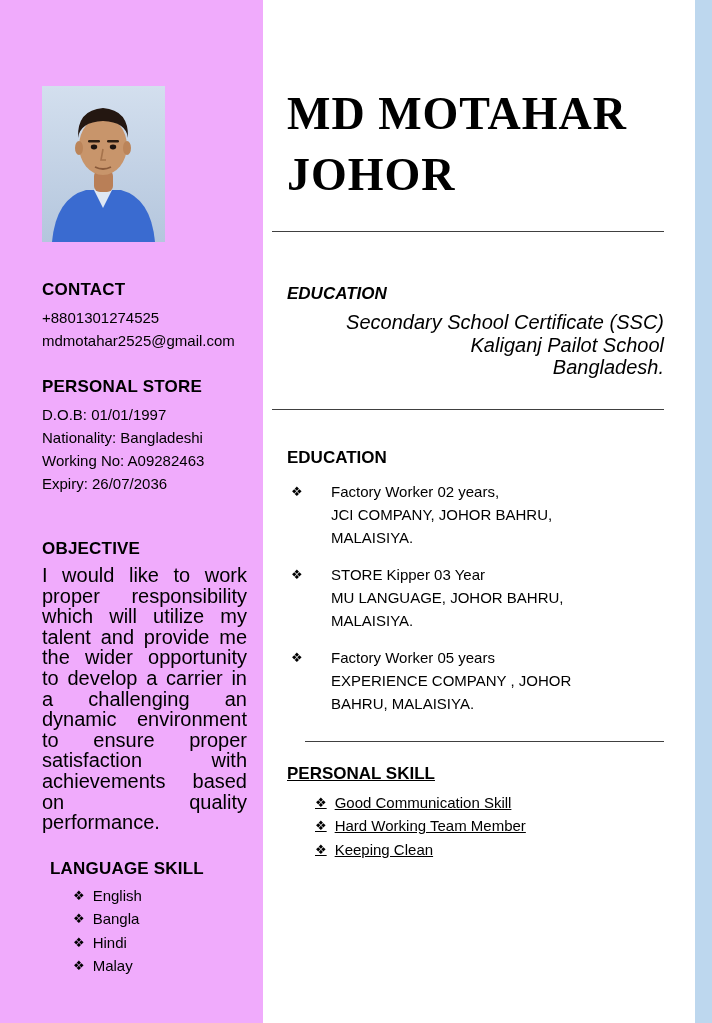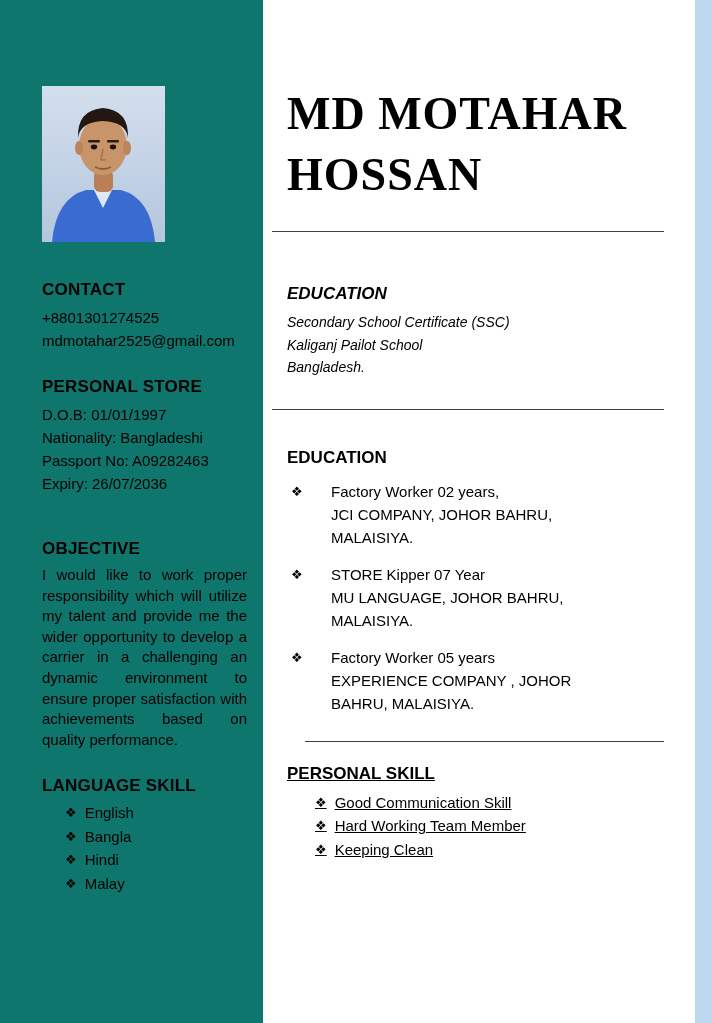--- a/index.html
+++ b/index.html
@@ -13,21 +13,21 @@
     font-family: "Liberation Sans", sans-serif;
     color: #000000;
     overflow: hidden;
   }
   
   .sidebar {
     position: absolute;
     left: 0; top: 0;
     width: 263px;
     height: 1023px;
-    background: #0f766e;
+    background: #f0abfc;
     padding: 86px 16px 0 42px;
   }
   .photo {
     width: 123px;
     height: 156px;
     background: #c5d5e8;
     overflow: hidden;
   }
   .photo svg { display: block; width: 100%; height: 100%; }
   .side-section h2 {
@@ -35,25 +35,25 @@
     font-weight: bold;
     letter-spacing: 0.2px;
     margin-bottom: 6px;
     color: #000;
   }
   .side-line { font-size: 15px; line-height: 23px; }
   .sec-contact { margin-top: 38px; }
   .sec-pinfo { margin-top: 25px; }
   .sec-objective { margin-top: 44px; }
   .sec-objective p {
-    font-size: 15px;
+    font-size: 20px;
     line-height: 20.6px;
     text-align: justify;
   }
-  .sec-language { margin-top: 26px; }
+  .sec-language { margin-top: 26px; margin-left: 8px; }
   .lang-item {
     display: flex;
     align-items: baseline;
     margin-left: 23px;
     font-size: 15px;
     line-height: 22.5px;
   }
   .bullet {
     font-size: 13px;
     margin-right: 8px;
@@ -92,21 +92,21 @@
   .rule-1 { margin: 26px 0 0 -15px; }
   .rule-2 { margin: 30px 0 0 -15px; }
   .rule-3 { margin: 26px 0 0 18px; }
   .main-section h2 {
     font-size: 17px;
     font-weight: bold;
     color: #000;
   }
   .sec-education { margin-top: 52px; font-style: italic; }
   .sec-education .edu-lines { margin-top: 7px; }
-  .edu-line { font-size: 14px; line-height: 22.5px; }
+  .edu-line { font-size: 20px; line-height: 22.5px; text-align: right; }
   .sec-experience { margin-top: 38px; }
   .exp-items { margin-top: 12px; }
   .exp-item { display: flex; margin-bottom: 14px; }
   .exp-item:last-child { margin-bottom: 0; }
   .exp-bullet {
     width: 44px;
     flex: 0 0 44px;
     padding-left: 4px;
     font-size: 13px;
     line-height: 23px;
@@ -168,21 +168,21 @@
     <section class="side-section sec-contact">
       <h2>CONTACT</h2>
       <div class="side-line">+8801301274525</div>
       <div class="side-line">mdmotahar2525@gmail.com</div>
     </section>
 
     <section class="side-section sec-pinfo">
       <h2>PERSONAL STORE</h2>
       <div class="side-line">D.O.B: 01/01/1997</div>
       <div class="side-line">Nationality: Bangladeshi</div>
-      <div class="side-line">Passport No: A09282463</div>
+      <div class="side-line">Working No: A09282463</div>
       <div class="side-line">Expiry: 26/07/2036</div>
     </section>
 
     <section class="side-section sec-objective">
       <h2>OBJECTIVE</h2>
       <p>I would like to work proper responsibility which will utilize my talent and provide me the wider opportunity to develop a carrier in a challenging an dynamic environment to ensure proper satisfaction with achievements based on quality performance.</p>
     </section>
 
     <section class="side-section sec-language">
       <h2>LANGUAGE SKILL</h2>
@@ -203,21 +203,21 @@
         <span>Malay</span>
       </div>
     </section>
 
   </aside>
 
   <main class="main">
 
     <h1 class="name">
       <span>MD MOTAHAR</span><br>
-      <span>HOSSAN</span>
+      <span>JOHOR</span>
     </h1>
 
     <hr class="rule rule-1">
 
     <section class="main-section sec-education">
       <h2>EDUCATION</h2>
       <div class="edu-lines">
         <div class="edu-line">Secondary School Certificate (SSC)</div>
         <div class="edu-line">Kaliganj Pailot School</div>
         <div class="edu-line">Bangladesh.</div>
@@ -232,21 +232,21 @@
         <div class="exp-item">
           <span class="exp-bullet">❖</span>
           <div class="exp-text">
             <div>Factory Worker 02 years,</div>
             <div>JCI COMPANY, JOHOR BAHRU, MALAISIYA.</div>
           </div>
         </div>
         <div class="exp-item">
           <span class="exp-bullet">❖</span>
           <div class="exp-text">
-            <div>STORE Kipper 07 Year</div>
+            <div>STORE Kipper 03 Year</div>
             <div>MU LANGUAGE, JOHOR BAHRU, MALAISIYA.</div>
           </div>
         </div>
         <div class="exp-item">
           <span class="exp-bullet">❖</span>
           <div class="exp-text">
             <div>Factory Worker 05 years</div>
             <div>EXPERIENCE COMPANY , JOHOR BAHRU, MALAISIYA.</div>
           </div>
         </div>

